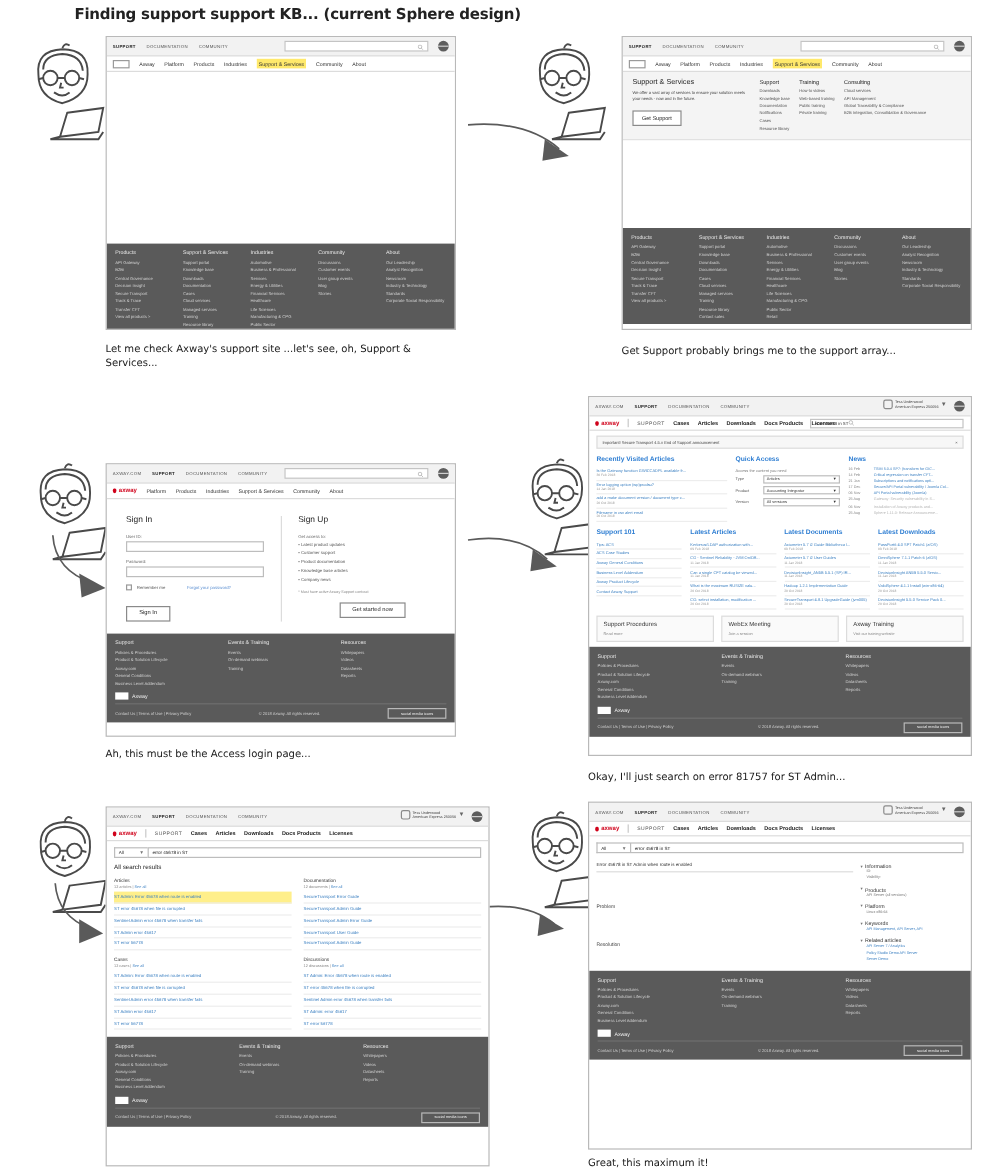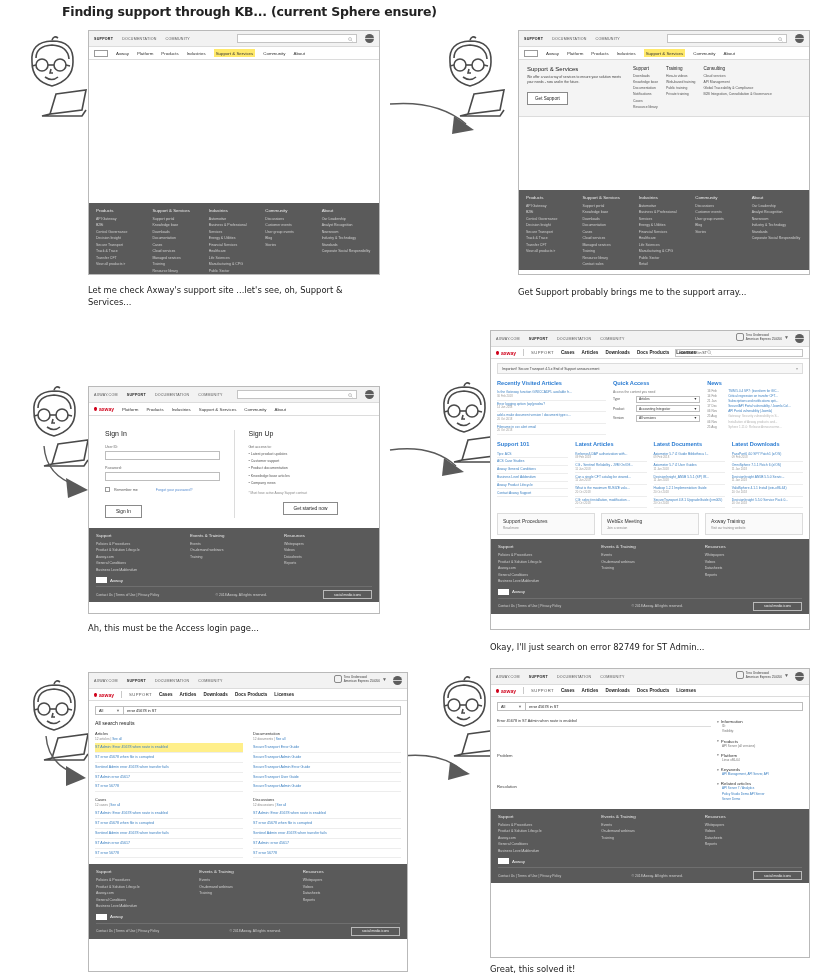--- a/index.html
+++ b/index.html
@@ -169,21 +169,21 @@
   .artside{ width:86px; }
   .asgrp{ margin-bottom:4px; }
   .asgrp .ah{ font-size:4.4px; color:#333; display:flex; gap:2px; align-items:center; }
   .asgrp .ah .cv{ font-size:3.6px; color:#777; }
   .asgrp .av2{ font-size:3.1px; color:#777; line-height:1.7; padding-left:5px; }
   .asgrp .al{ font-size:3.1px; color:#3a7fc1; line-height:1.7; padding-left:5px; }
 </style>
 </head>
 <body>
 
-<div class="page-title">Finding support through KB... (current Sphere ensure)</div>
+<div class="page-title">Finding support support KB... (current Sphere design)</div>
 
 <div class="persona" style="left:12px;top:32px;">
   <svg width="78" height="86" viewBox="0 0 78 86">
     <g fill="none" stroke="#4a4a4a" stroke-width="1.6">
       <path d="M20 30 Q18 10 40 9 Q62 9 61 30 Q61 48 40 54 Q20 49 20 30Z"></path>
       <path d="M24 26 Q24 14 40 13 Q56 14 57 27"></path>
       <circle cx="30" cy="33" r="6"></circle>
         <circle cx="48" cy="33" r="6"></circle>
       <path d="M36 33 L42 33"></path>
         <path d="M24 33 L20 34"></path>
@@ -816,21 +816,21 @@
       <span class="sq"></span>
       <span class="tx">Axway</span>
     </div>
     <div class="dkbot">
       <span class="l">Contact Us  |  Terms of Use  |  Privacy Policy</span>
       <span class="l">© 2018 Axway. All rights reserved.</span>
       <span class="sm">social media icons</span>
     </div>
   </div>
 </div>
-<div class="caption" style="left:490px;top:641px;">Okay, I'll just search on error 82749 for ST Admin...</div>
+<div class="caption" style="left:490px;top:641px;">Okay, I'll just search on error 81757 for ST Admin...</div>
 
 <div class="frame" id="p5" style="left:88px;top:672px;width:320px;height:300px;">
   <div class="topbar">
     <span class="tlink">AXWAY.COM</span>
     <span class="tlink b">SUPPORT</span>
     <span class="tlink">DOCUMENTATION</span>
     <span class="tlink">COMMUNITY</span>
     <div class="userbox">
       <span class="av"></span>
       <span class="ut">
@@ -1059,13 +1059,13 @@
       <span class="sq"></span>
       <span class="tx">Axway</span>
     </div>
     <div class="dkbot">
       <span class="l">Contact Us  |  Terms of Use  |  Privacy Policy</span>
       <span class="l">© 2018 Axway. All rights reserved.</span>
       <span class="sm">social media icons</span>
     </div>
   </div>
 </div>
-<div class="caption" style="left:490px;top:963px;">Great, this solved it!</div>
+<div class="caption" style="left:490px;top:963px;">Great, this maximum it!</div>
 
 </body></html>

